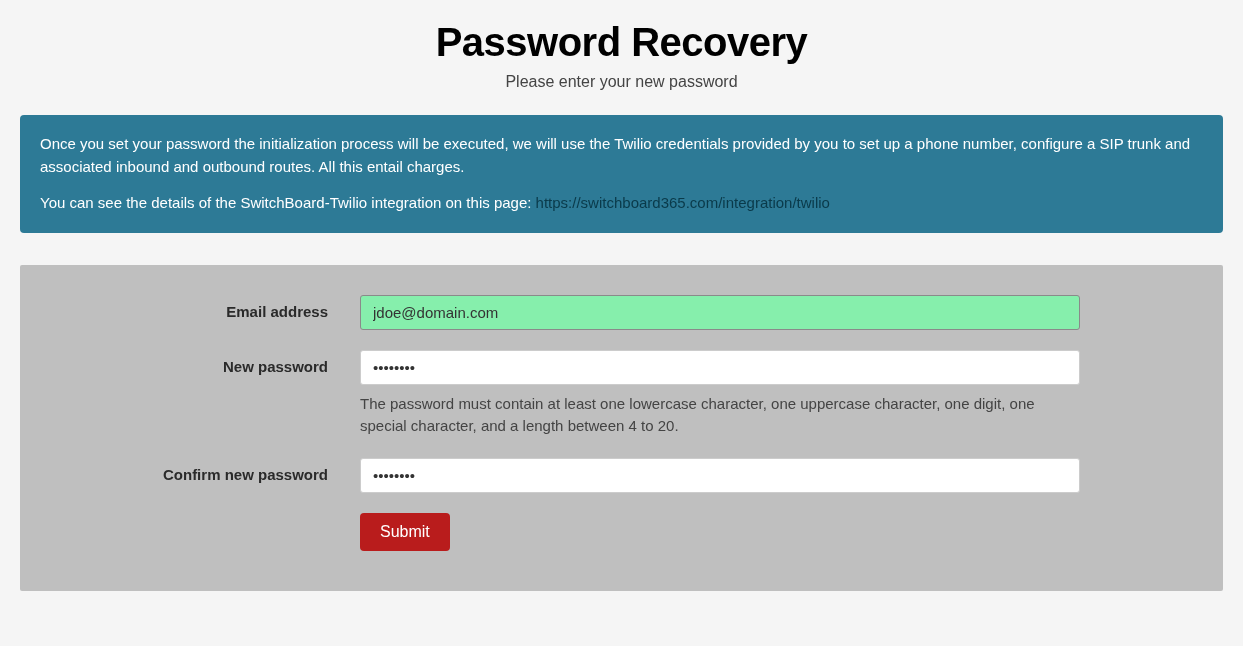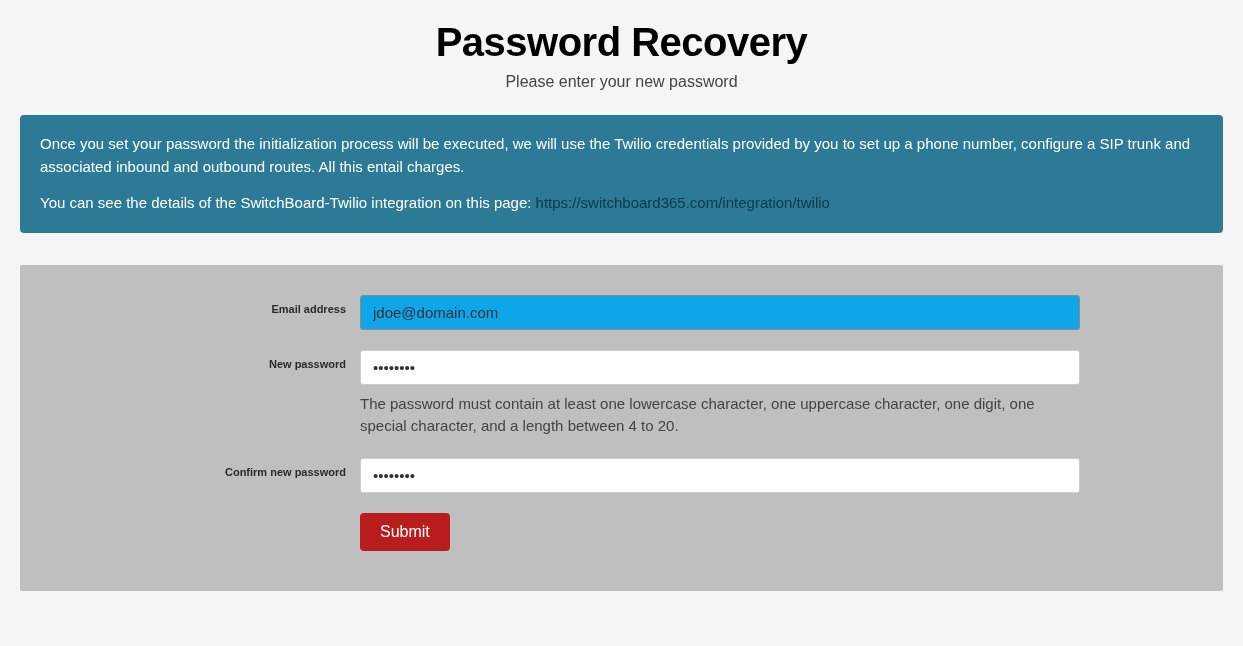--- a/index.html
+++ b/index.html
@@ -56,41 +56,41 @@
       border-radius: 2px;
     }
     .form-row {
       display: flex;
       align-items: flex-start;
       margin-bottom: 20px;
     }
     .form-label {
       width: 280px;
       text-align: right;
-      padding-right: 14px;
+      padding-right: 32px;
       padding-top: 8px;
-      font-size: 11px;
+      font-size: 15px;
       font-weight: 600;
       color: #2a2a2a;
     }
     .form-field {
       flex: 1;
       max-width: 720px;
     }
     .form-input {
       width: 100%;
       padding: 8px 12px;
       font-size: 15px;
       border: 1px solid #ccc;
       border-radius: 3px;
       background: #fff;
       color: #333;
     }
     .form-input[readonly] {
-      background: #0ea5e9;
+      background: #86efac;
       color: #333;
       border: 1px solid #8a8a8a;
     }
     .help-text {
       font-size: 15px;
       color: #444;
       margin-top: 8px;
       line-height: 1.5;
     }
     .checkbox-row {

